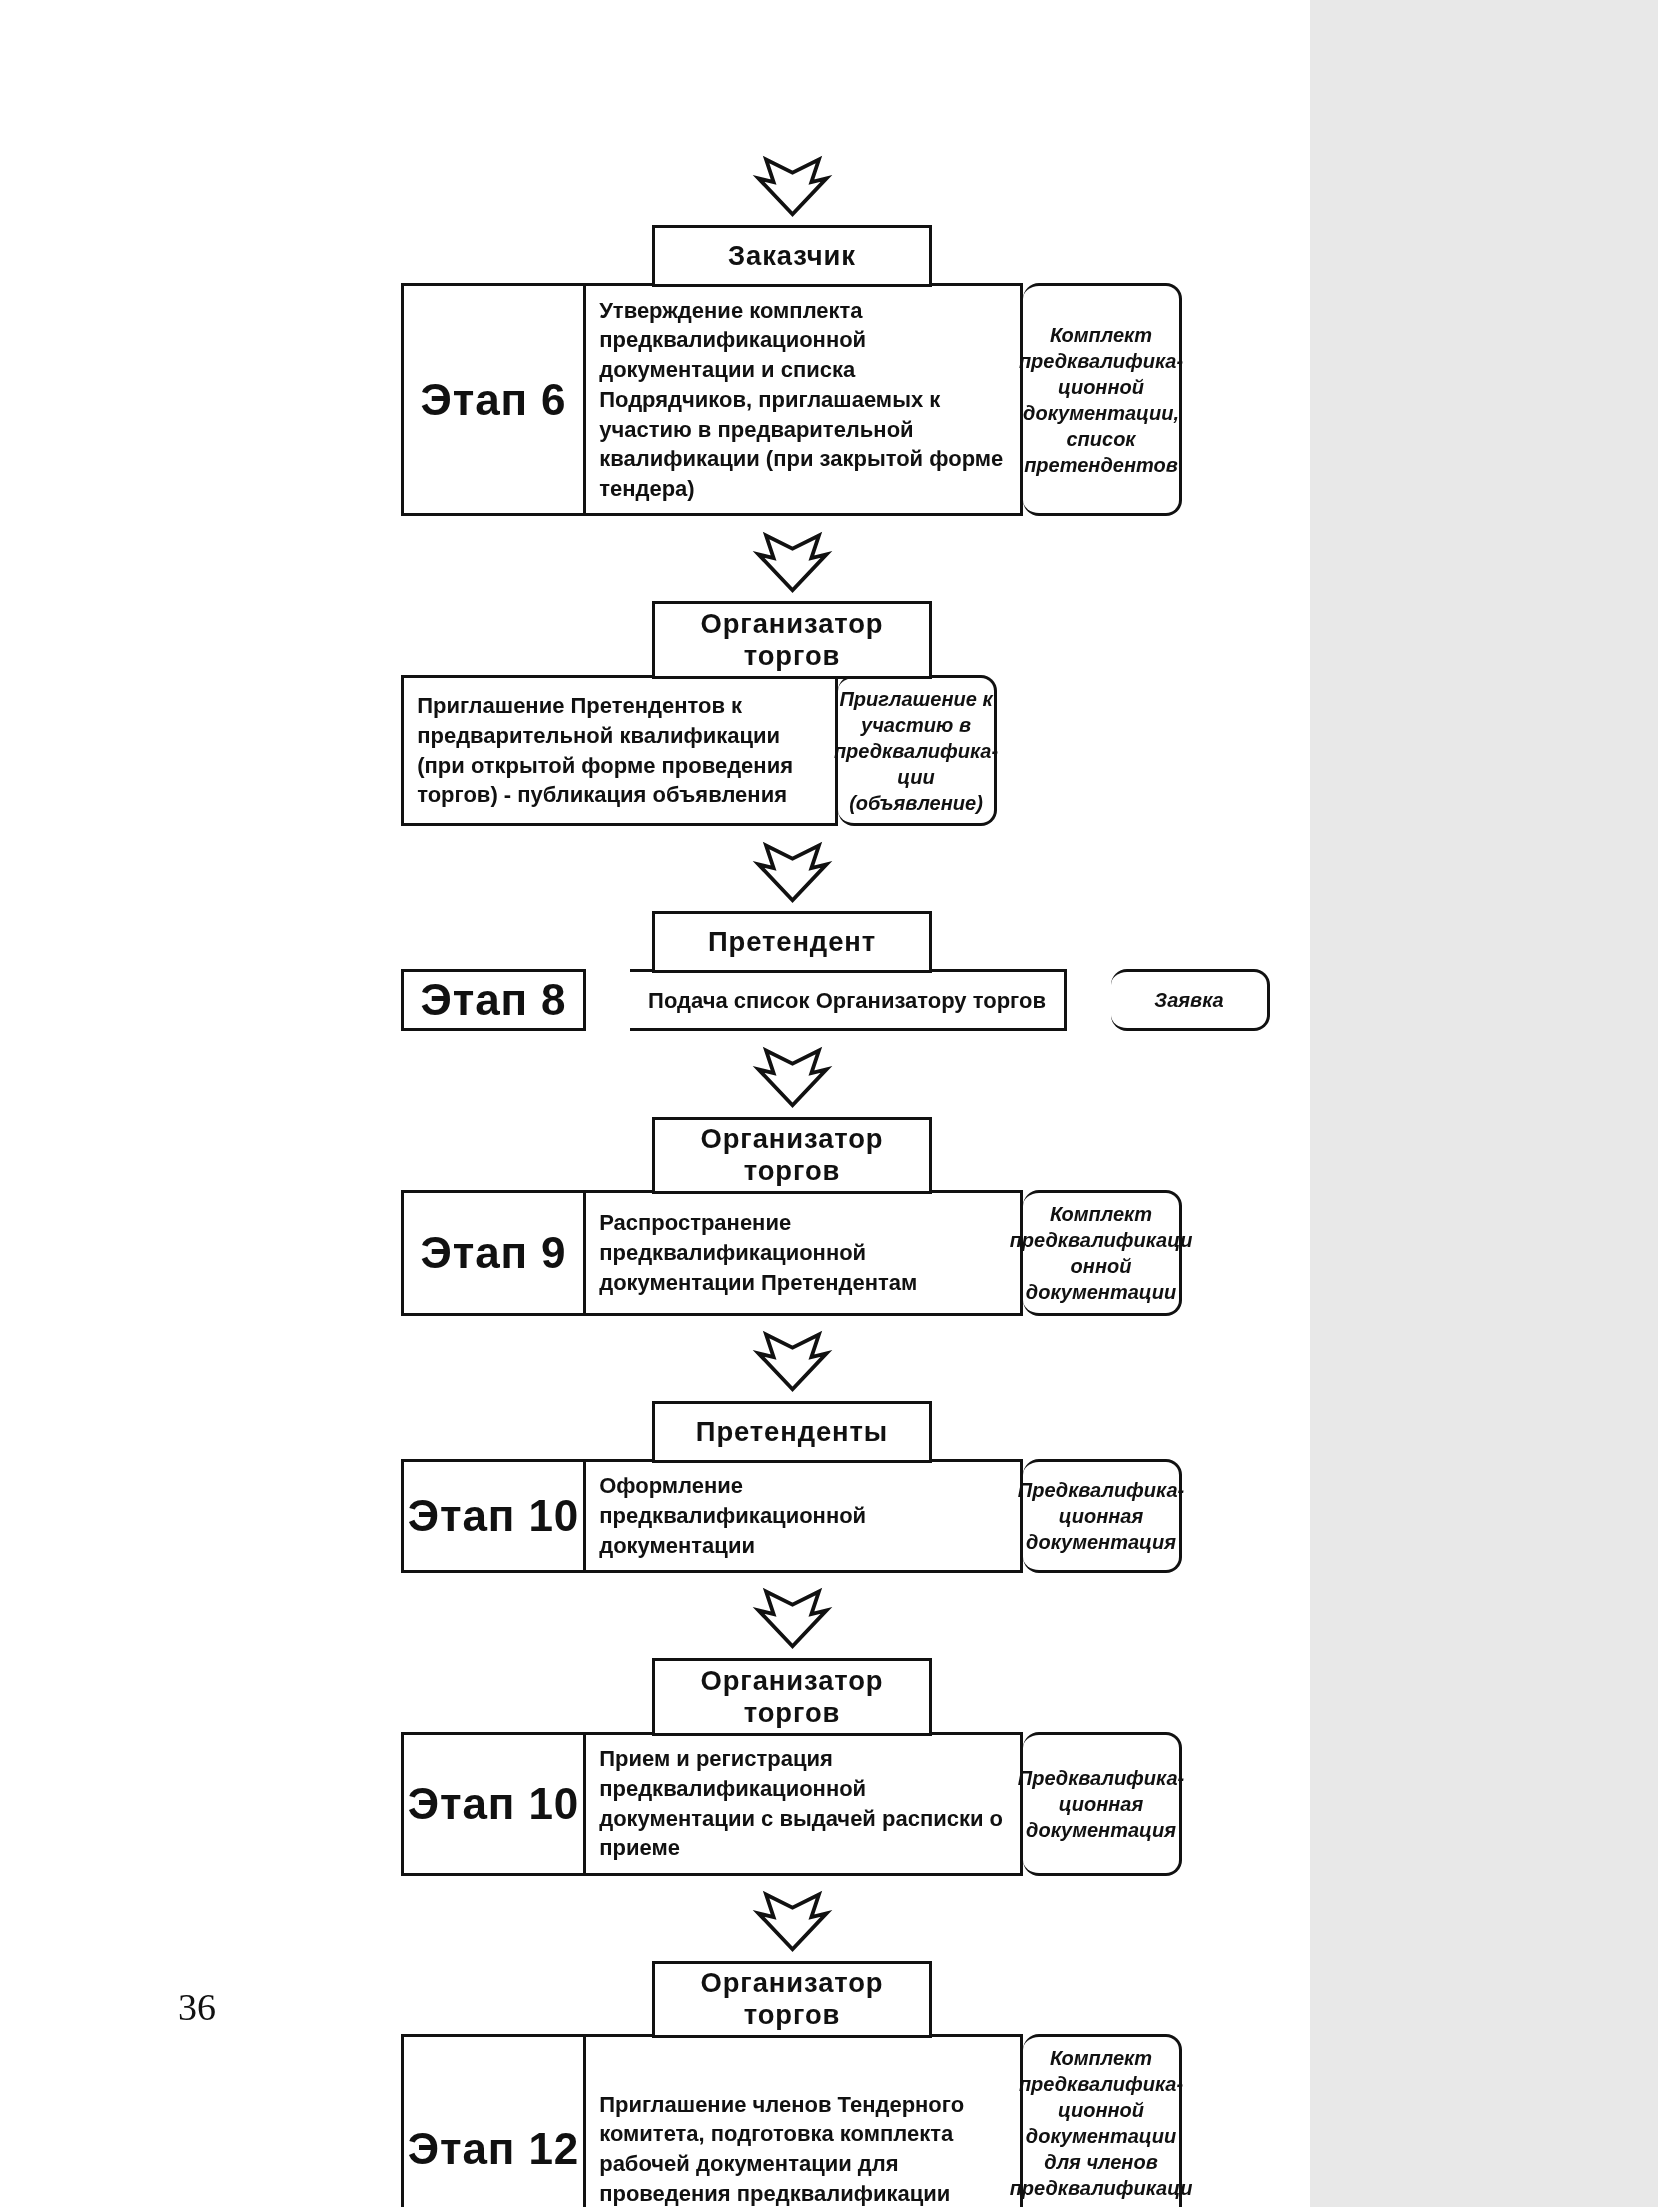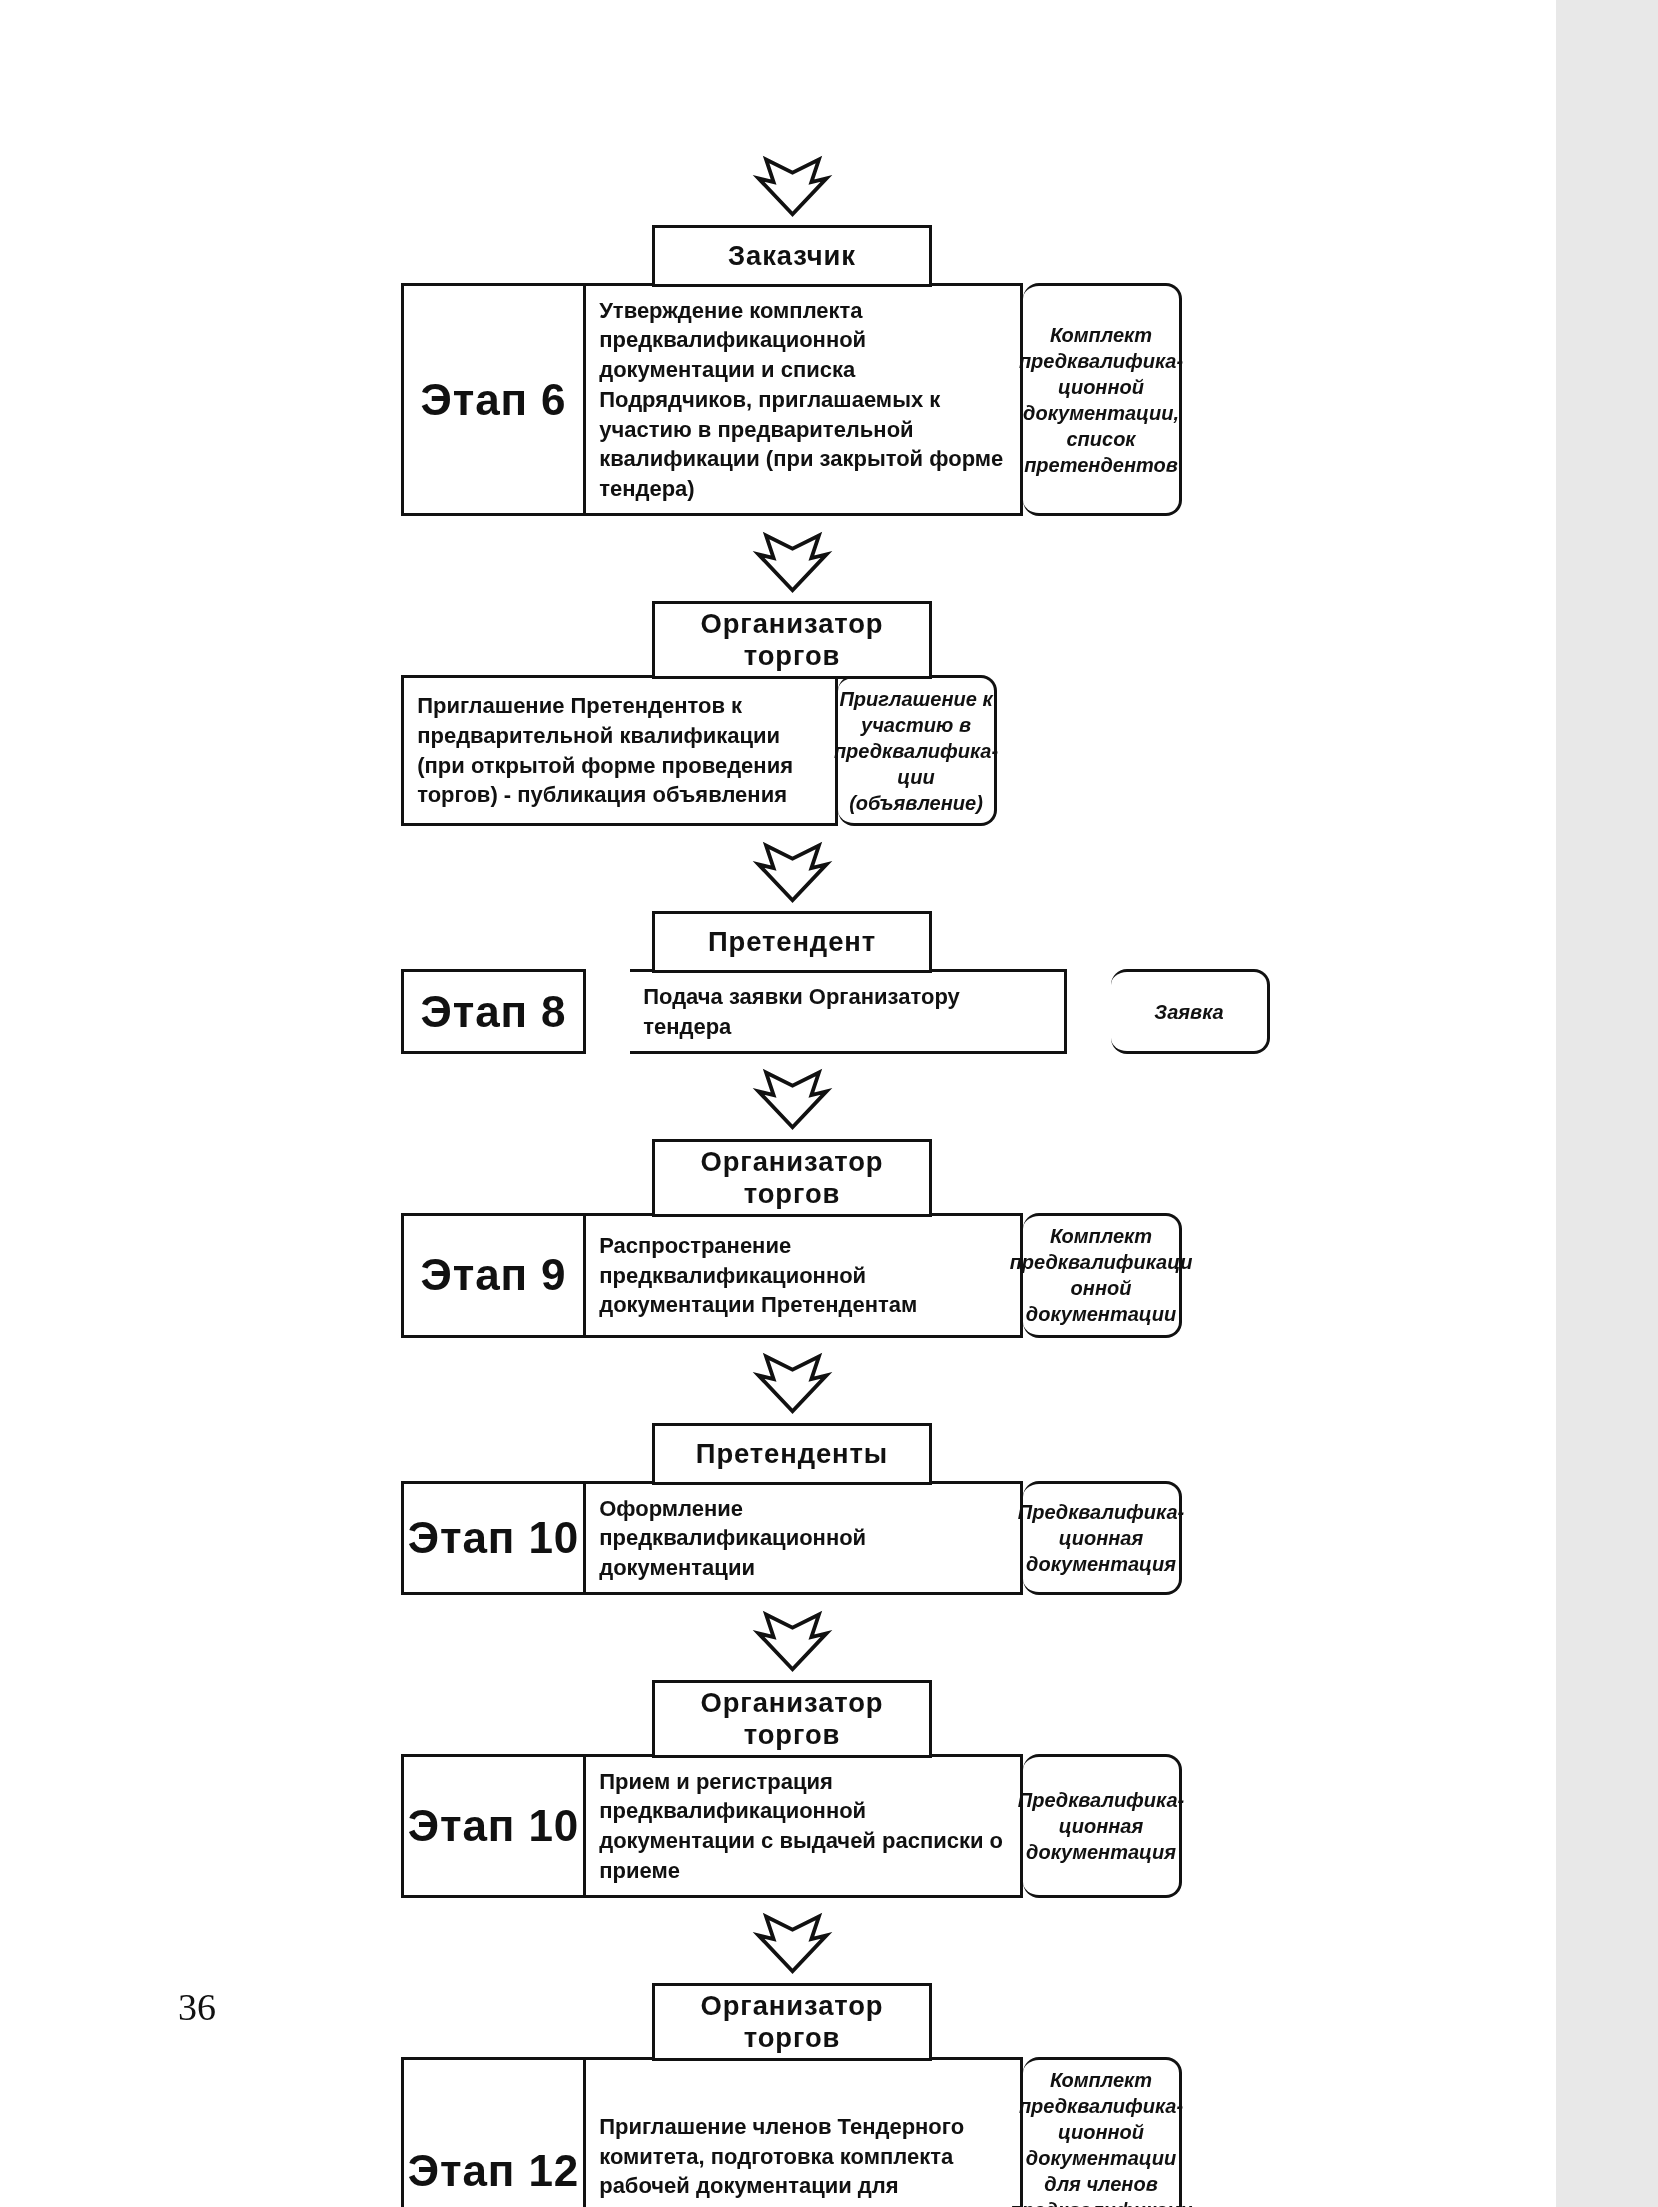--- a/index.html
+++ b/index.html
@@ -2,21 +2,21 @@
 <html style="font-size:15px"><head>
 <meta charset="utf-8">
 <style>
   html, body { margin: 0; padding: 0; }
   body {
     background: #e8e8e8;
     font-family: "Liberation Sans", sans-serif;
   }
   .page {
     position: relative;
-    width: 1556px;
+    width: 1310px;
     height: 2208px;
     background: #ffffff;
     color: #111111;
     overflow: hidden;
   }
   .diagram {
     width: 782px;
     margin-left: 401px;
     padding-top: 140px;
     display: flex;
@@ -153,21 +153,21 @@
       <div class="arrow-wrap">
         <svg width="95" height="68" viewBox="0 0 100 72">
           <path d="M50,68 L14,30 L30,34 L22,10 L50,24 L78,10 L70,34 L86,30 Z" fill="#ffffff" stroke="#111111" stroke-width="4" stroke-linejoin="miter"></path>
         </svg>
       </div>
       <div class="actor-box">
         <span>Претендент</span>
       </div>
       <div class="row h66">
         <div class="cell stage-label">Этап 8</div>
-        <div class="cell action">Подача заявки Организатору тендера</div>
+        <div class="cell action">Подача список Организатору торгов</div>
         <div class="cell doc">Заявка</div>
       </div>
     </section>
 
     <section class="stage">
       <div class="arrow-wrap">
         <svg width="95" height="68" viewBox="0 0 100 72">
           <path d="M50,68 L14,30 L30,34 L22,10 L50,24 L78,10 L70,34 L86,30 Z" fill="#ffffff" stroke="#111111" stroke-width="4" stroke-linejoin="miter"></path>
         </svg>
       </div>

